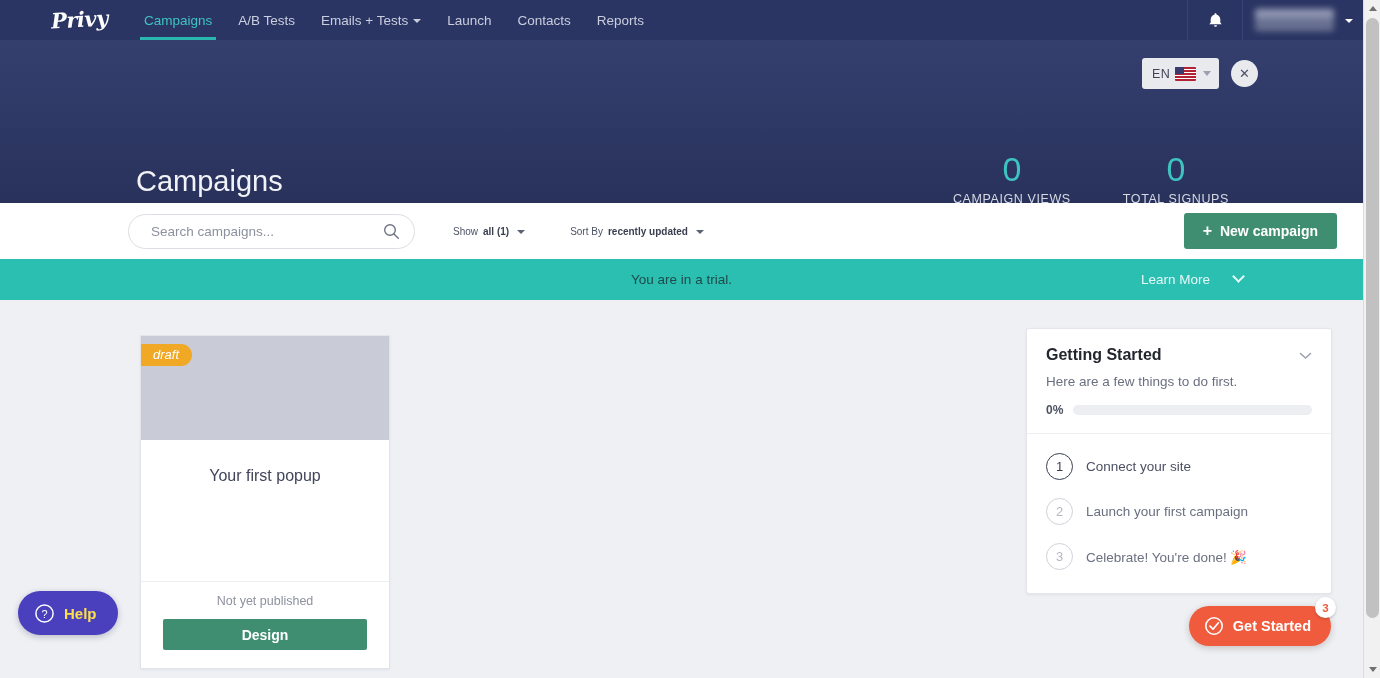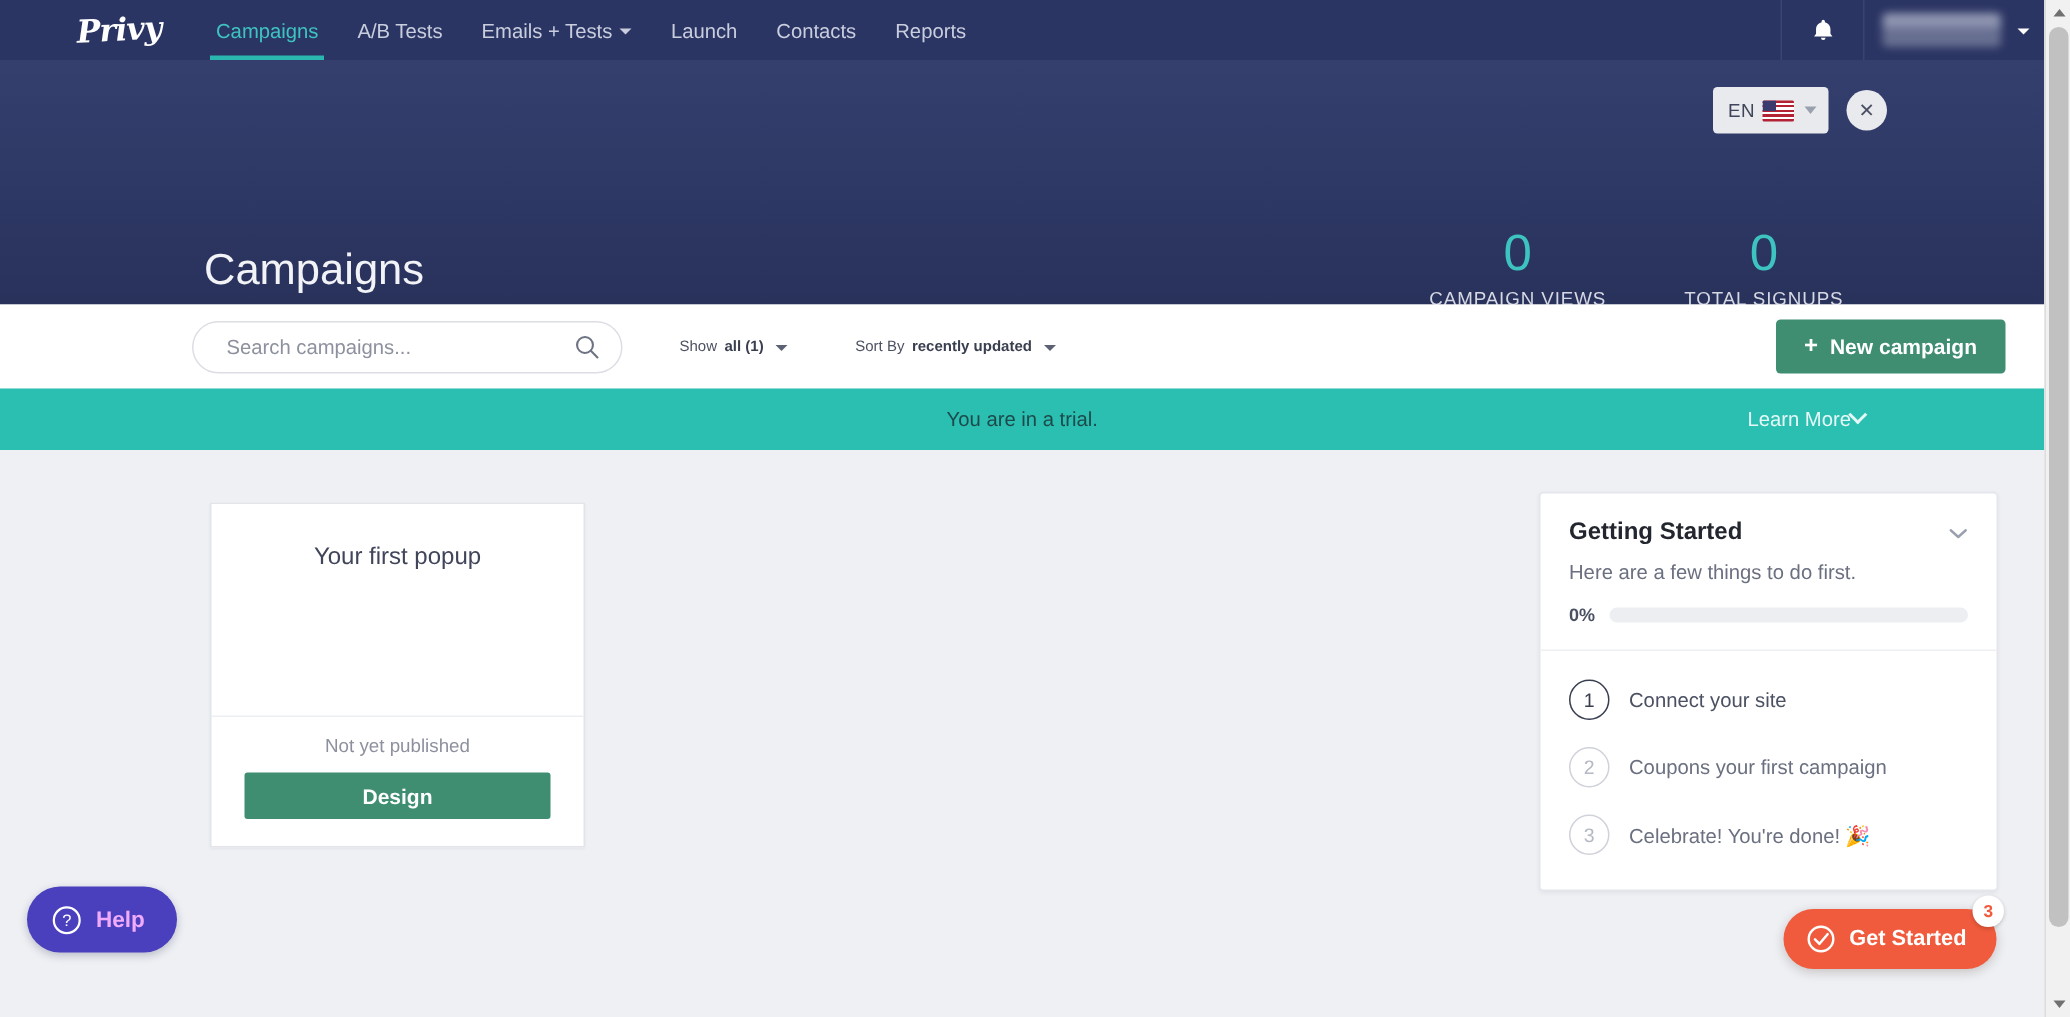--- a/index.html
+++ b/index.html
@@ -277,21 +277,21 @@
     position: relative;
   }
   .trial-text { font-size: 13.5px; color: #1d4a4a; }
   .trial-learn {
     position: absolute;
     right: 120px;
     font-size: 13.5px;
     color: #e6f8f6;
     display: flex;
     align-items: center;
-    gap: 0;
+    gap: 24px;
     cursor: pointer;
   }
   .chev-down {
     width: 9px; height: 9px;
     border-right: 2px solid currentColor;
     border-bottom: 2px solid currentColor;
     transform: rotate(45deg);
     position: relative;
     top: -3px;
   }
@@ -448,21 +448,21 @@
     height: 44px;
     background: #4a3fbd;
     border-radius: 22px;
     display: flex;
     align-items: center;
     padding: 0 21px 0 16px;
     gap: 9px;
     cursor: pointer;
     box-shadow: 0 2px 6px rgba(30,30,70,.25);
   }
-  .help-label { color: #f0abfc; font-size: 15px; font-weight: bold; }
+  .help-label { color: #fde047; font-size: 15px; font-weight: bold; }
   .get-started-widget {
     position: absolute;
     right: 32px;
     bottom: 32px;
     height: 40px;
     background: #ef5b3c;
     border-radius: 20px;
     display: flex;
     align-items: center;
     padding: 0 20px 0 15px;
@@ -622,20 +622,23 @@
       <span class="trial-text">You are in a trial.</span>
       <span class="trial-learn">
         <span>Learn More</span>
         <span class="chev-down"></span>
       </span>
     </div>
 
     <div class="main">
 
       <div class="card">
+        <div class="card-thumb">
+          <span class="draft-ribbon">draft</span>
+        </div>
         <div class="card-body">
           <span class="card-name">Your first popup</span>
         </div>
         <div class="card-footer">
           <div class="card-status">Not yet published</div>
           <button class="design-btn">Design</button>
         </div>
       </div>
 
       <div class="gs-panel">
@@ -654,21 +657,21 @@
             <span class="gs-fill" style="width: 0%;"></span>
           </span>
         </div>
         <div class="gs-steps">
           <div class="gs-step active">
             <span class="step-num">1</span>
             <span class="step-label">Connect your site</span>
           </div>
           <div class="gs-step">
             <span class="step-num">2</span>
-            <span class="step-label">Coupons your first campaign</span>
+            <span class="step-label">Launch your first campaign</span>
           </div>
           <div class="gs-step">
             <span class="step-num">3</span>
             <span class="step-label">Celebrate! You're done! 🎉</span>
           </div>
         </div>
       </div>
 
       <div class="help-widget">
         <svg width="21" height="21" viewBox="0 0 21 21">

